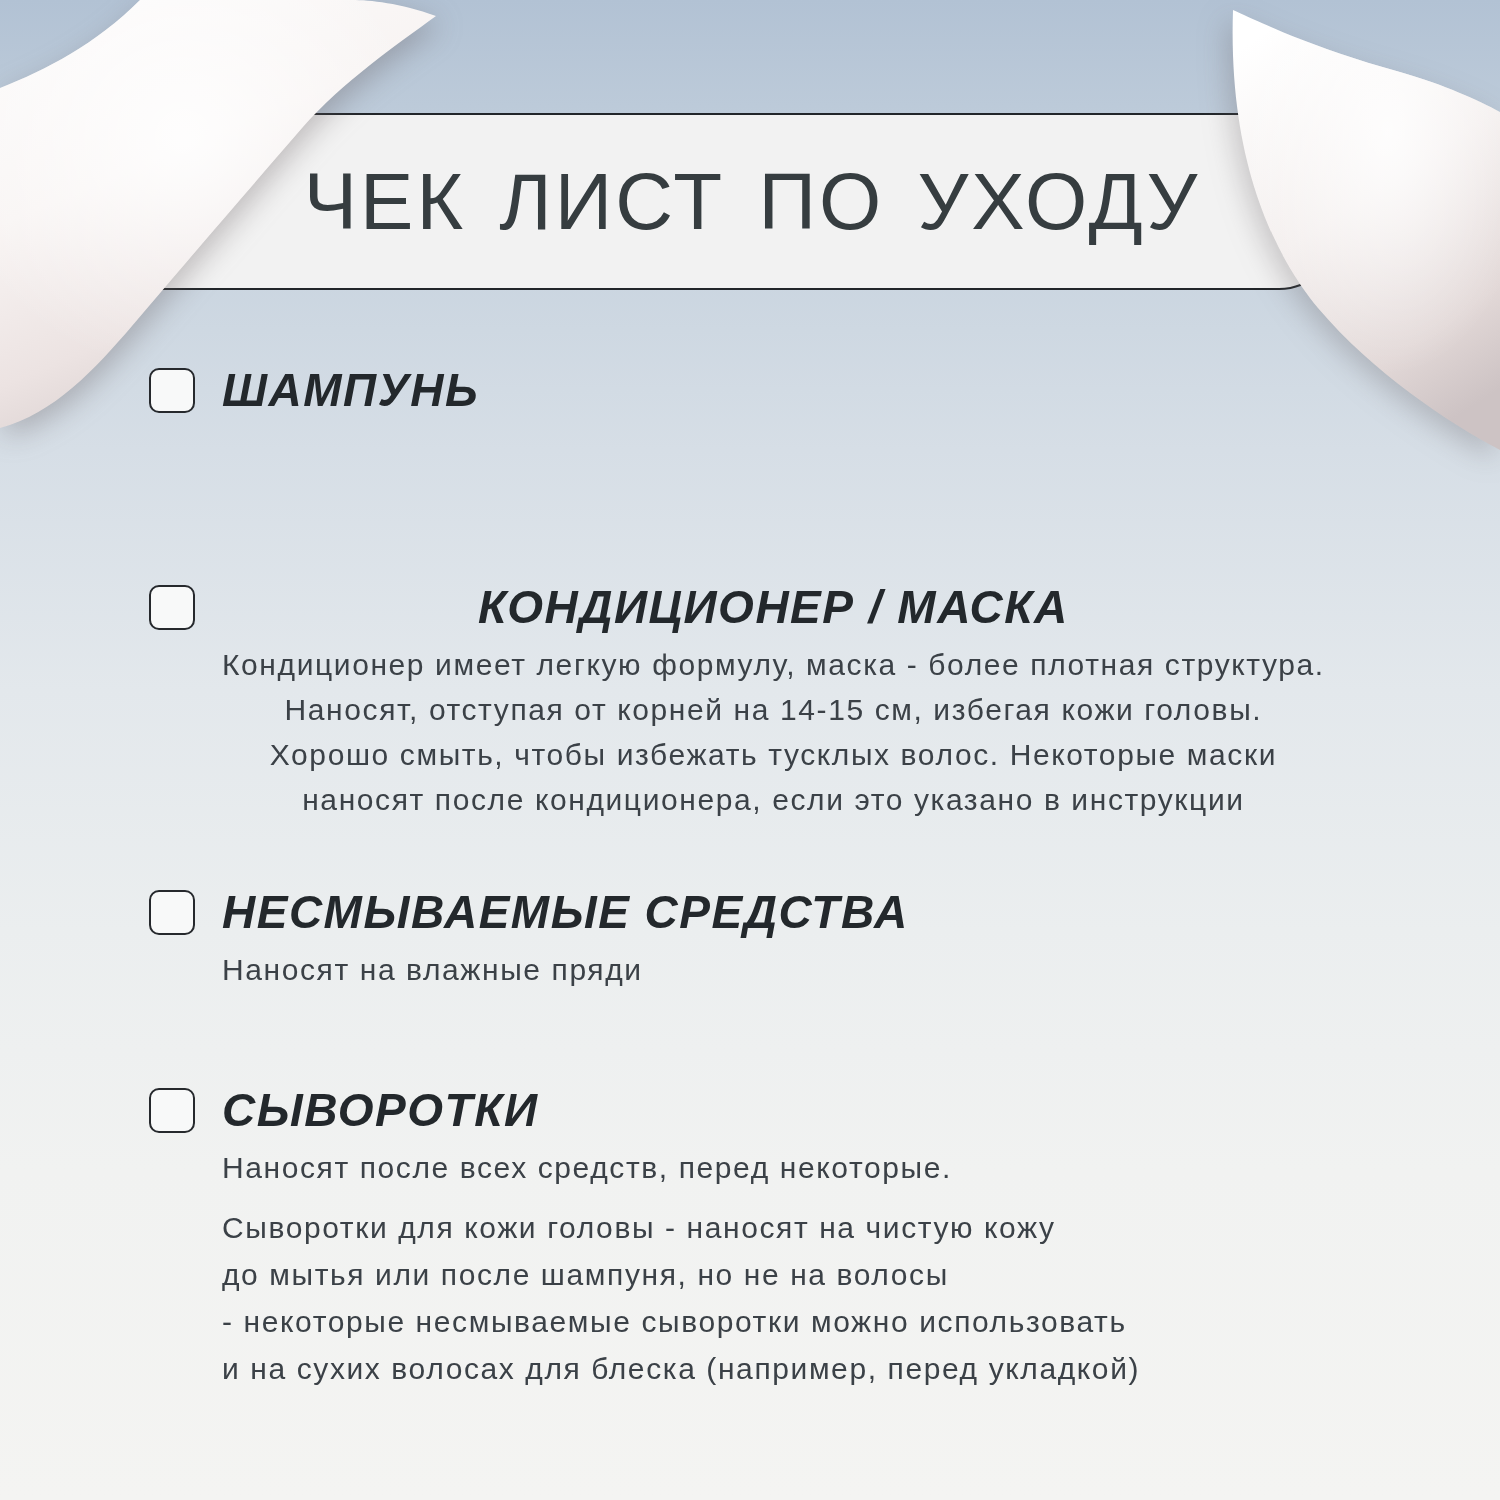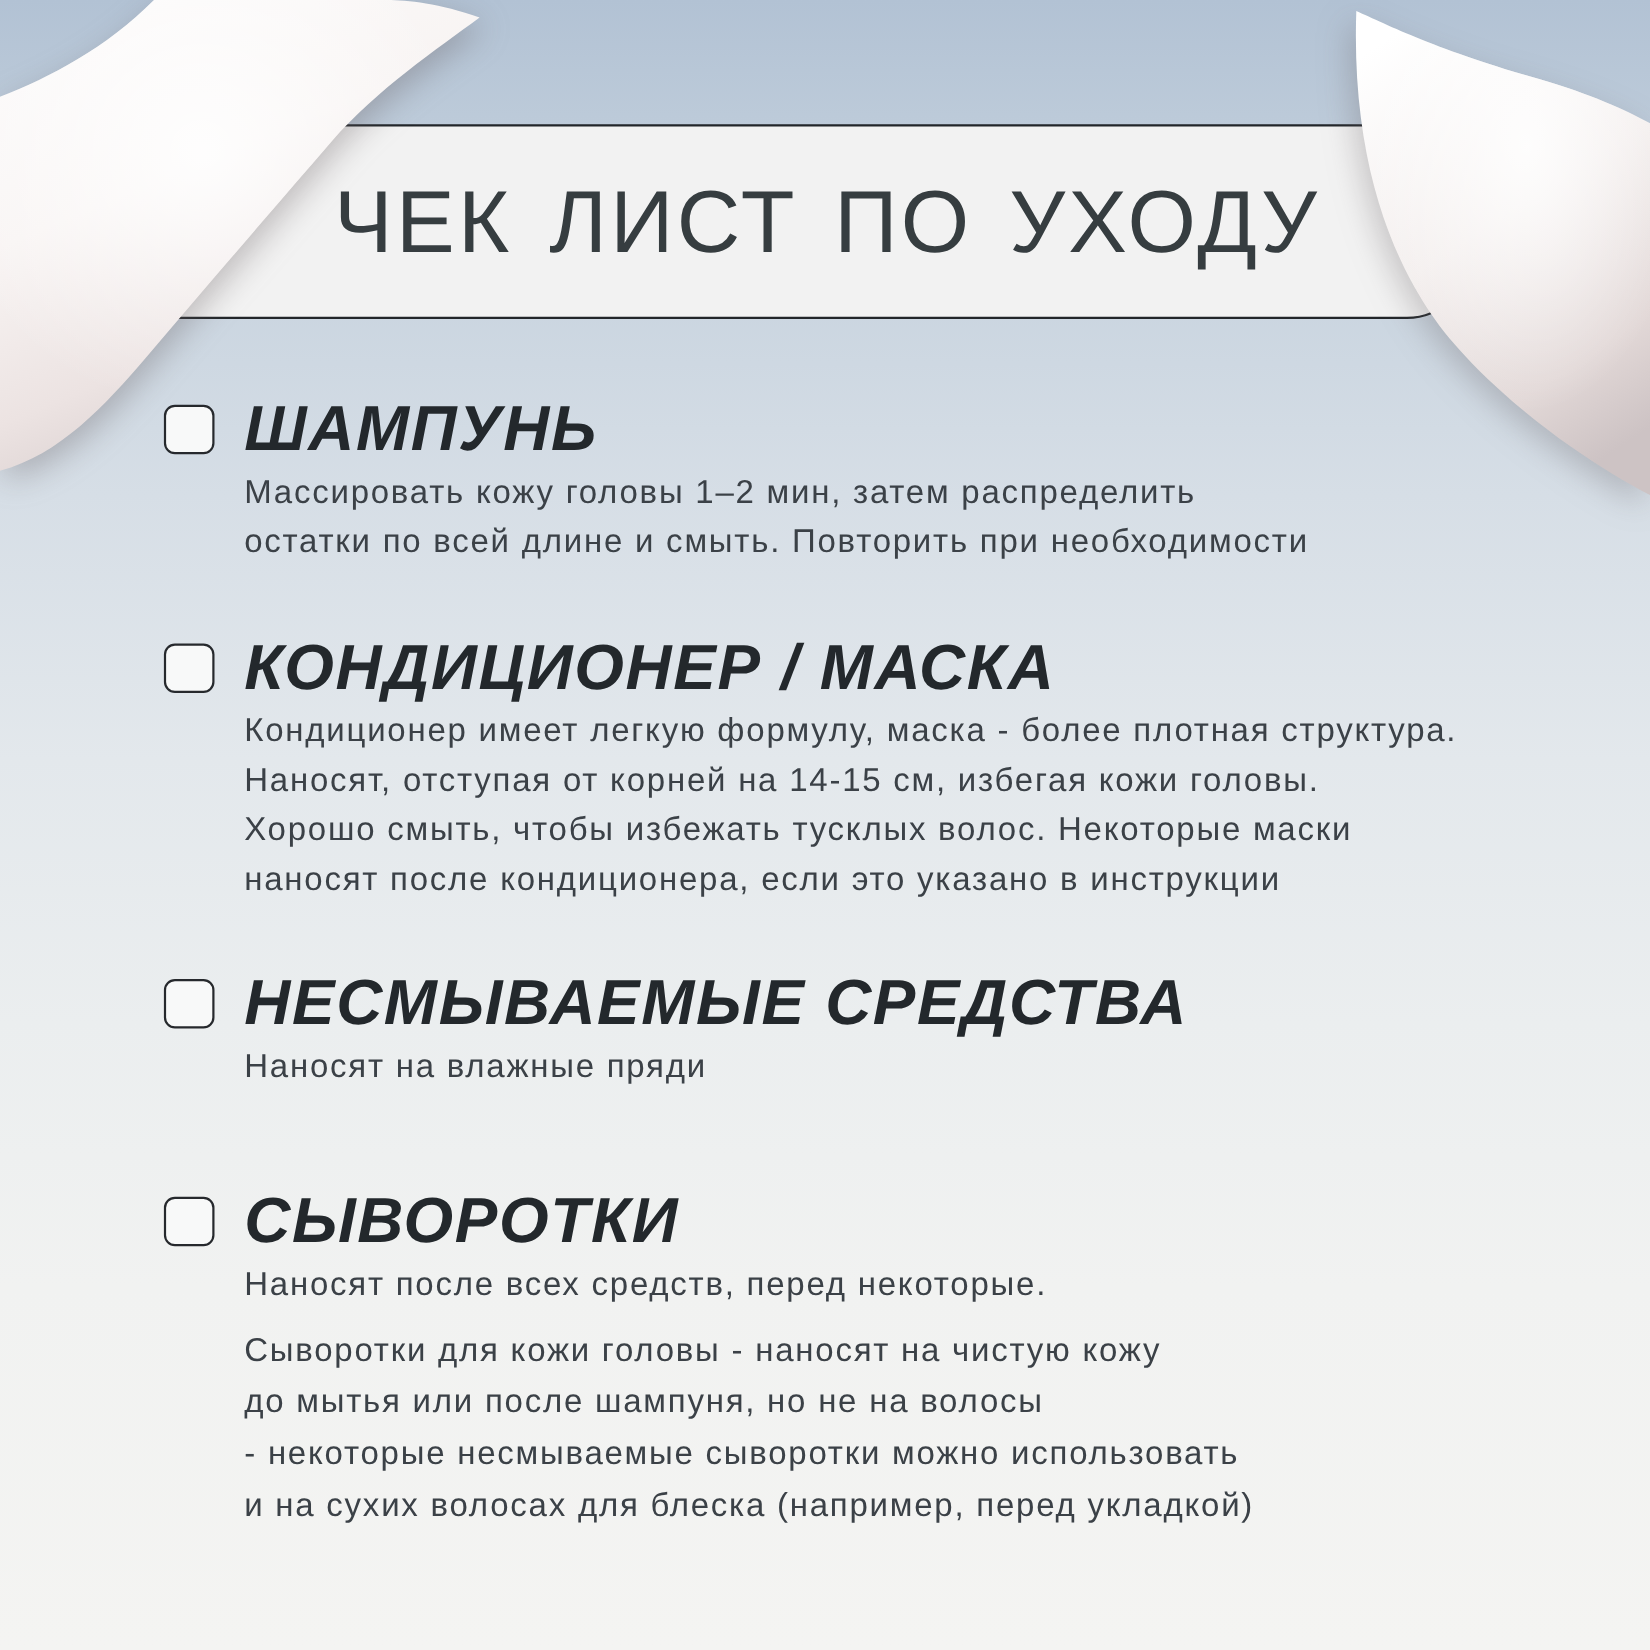--- a/index.html
+++ b/index.html
@@ -63,21 +63,21 @@
     background:#f8f9f9;
     border:2.5px solid #26292d;
     border-radius:10px;
     margin-top:2px;
     cursor:pointer;
   }
   .item-content{ margin-left:27px; }
   .item-title{
     font-style:italic;
     font-weight:700;
-    font-size:58px;
+    font-size:46px;
     line-height:48px;
     letter-spacing:1.5px;
     color:#23282c;
   }
   .item-body{
     margin-top:11px;
     font-size:30px;
     line-height:45px;
     letter-spacing:1.6px;
     color:#3b4147;
@@ -87,21 +87,21 @@
     margin-top:14px;
     font-size:30px;
     line-height:47px;
     letter-spacing:1.6px;
     color:#3b4147;
     white-space:pre-line;
   }
   .item-body:empty,.item-body2:empty{display:none;}
 
   #item-1{ top:366px; }
-  #item-2{ top:583px; }
+  #item-2{ top:583px;text-align:center; }
   #item-3{ top:888px;justify-content:center; }
   #item-4{ top:1086px; }
 
   
   .smear{ position:absolute; z-index:5; }
   .smear-left{ left:0; top:0; width:460px; height:470px;
     filter:drop-shadow(5px 9px 14px rgba(100,92,95,0.35)); }
   .smear-right{ left:1200px; top:0; width:300px; height:470px;
     filter:drop-shadow(-6px 9px 14px rgba(100,92,95,0.30)); }
 </style>
@@ -111,22 +111,20 @@
 <div class="canvas">
 
   <div class="title-card">
     <h1>ЧЕК ЛИСТ ПО УХОДУ</h1>
   </div>
 
   <div class="item" id="item-1">
     <span class="checkbox"></span>
     <div class="item-content">
       <div class="item-title">ШАМПУНЬ</div>
-      <div class="item-body">Массировать кожу головы 1–2 мин, затем распределить
-остатки по всей длине и смыть. Повторить при необходимости</div>
     </div>
   </div>
 
   <div class="item" id="item-2">
     <span class="checkbox"></span>
     <div class="item-content">
       <div class="item-title">КОНДИЦИОНЕР / МАСКА</div>
       <div class="item-body">Кондиционер имеет легкую формулу, маска - более плотная структура.
 Наносят, отступая от корней на 14-15 см, избегая кожи головы.
 Хорошо смыть, чтобы избежать тусклых волос. Некоторые маски

